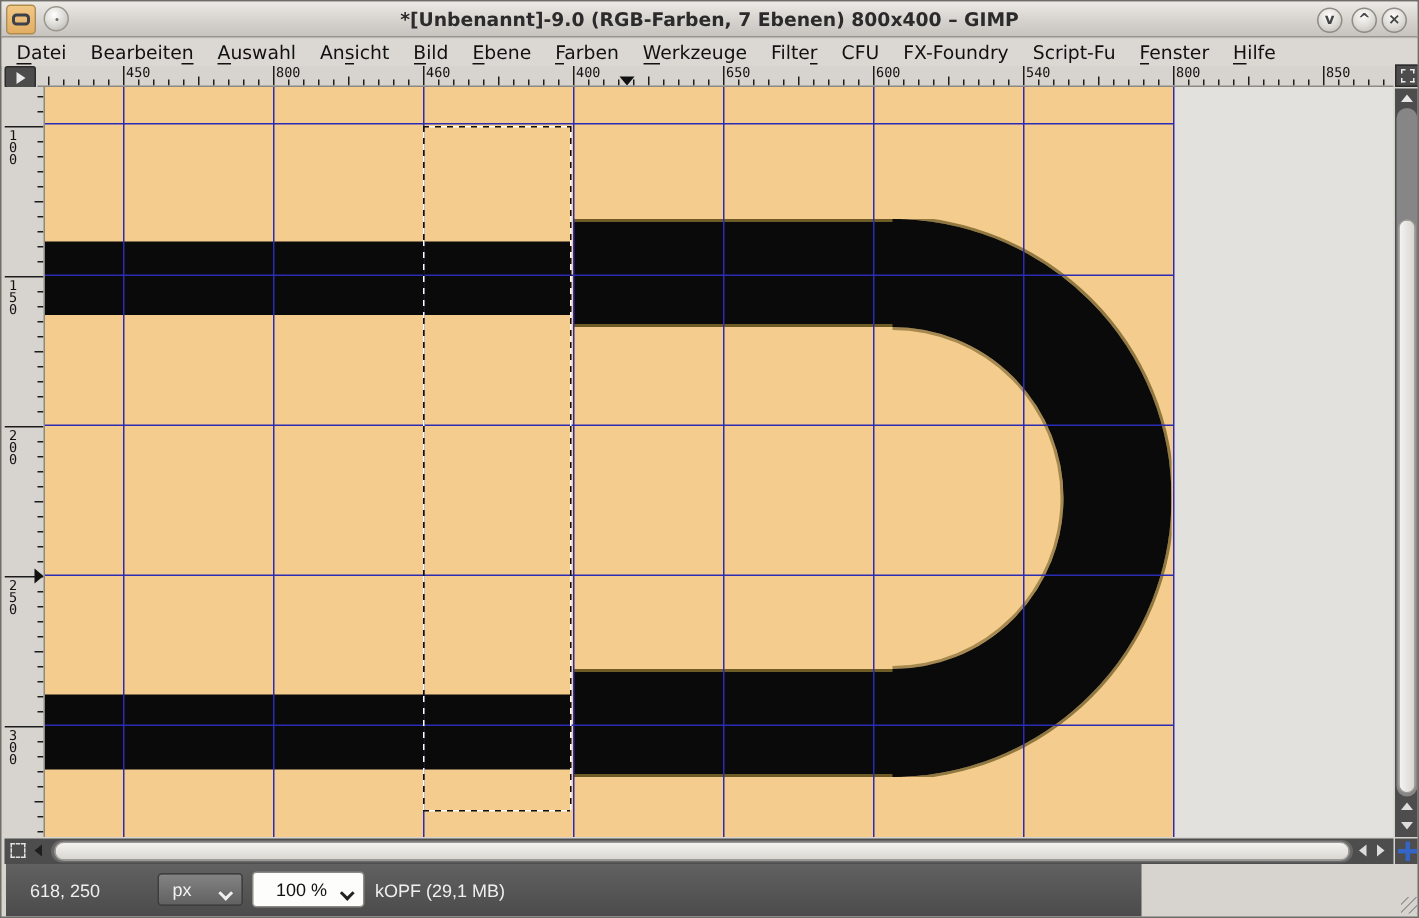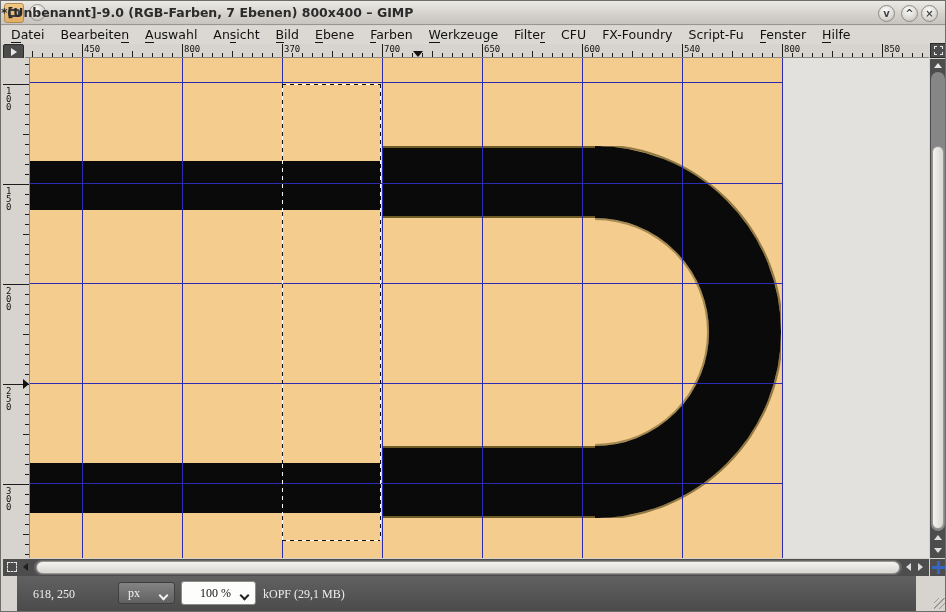--- a/index.html
+++ b/index.html
@@ -11,21 +11,21 @@
     border:1px solid #6f6d69;
     overflow:hidden;
   }
   
   .titlebar{
     position:absolute;left:0;top:0;width:100%;height:24px;
     background:linear-gradient(#eceae6,#d6d3ce 55%,#c7c4bf);
     border-bottom:1px solid #98958f;
   }
   .title-text{
-    position:absolute;left:0;right:0;top:4px;
+    position:absolute;left:0;right:0;top:4px;text-align:center;
     font-size:12.5px;font-weight:bold;color:#2b2b2b;letter-spacing:0;
   }
   .gimp-win-icon{
     position:absolute;left:3px;top:2px;width:20px;height:20px;
     background:linear-gradient(#f2c886,#e2ae62);border:1px solid #b08c4f;border-radius:3px;
   }
   .gimp-win-icon .pill{
     position:absolute;left:3px;top:5px;width:12px;height:8px;
     border:2px solid #3b404a;border-radius:3px;
   }
@@ -124,23 +124,23 @@
   .arrow.down {border-left:4px solid transparent;border-right:4px solid transparent;border-top:5px solid #ddd;}
   .quickmask{
     position:absolute;left:3px;top:2px;width:13px;height:13px;background:#4d4d4d;
   }
   .quickmask .sq{position:absolute;left:1px;top:1px;width:10px;height:10px;border:1px dashed #e3e3e3;}
   .navcross{position:absolute;left:929px;top:558px;width:16px;height:17px;background:#4d4d4d;}
   .navcross .b1{position:absolute;left:7px;top:2px;width:3px;height:13px;background:#3465c4;}
   .navcross .b2{position:absolute;left:2px;top:7px;width:13px;height:3px;background:#3465c4;}
   
   .statusbar{
-    position:absolute;left:16px;top:575px;width:899px;height:35px;
+    position:absolute;left:3px;top:575px;width:757px;height:35px;
     background:linear-gradient(#616161,#4b4b4b);
-    font-family:Liberation Serif, serif;font-size:12px;color:#efefef;
+    font-family:Liberation Sans, sans-serif;font-size:12px;color:#efefef;
   }
   .pos-label{position:absolute;left:16px;top:11px;}
   .unit-combo{
     position:absolute;left:101px;top:6px;width:57px;height:22px;border-radius:3px;
     background:linear-gradient(#838383,#616161);border:1px solid #3e3e3e;
     color:#f2f2f2;font-size:12px;
   }
   .unit-combo .val{position:absolute;left:9px;top:3px;}
   .zoom-combo{
     position:absolute;left:164px;top:5px;width:75px;height:24px;border-radius:3px;
@@ -278,22 +278,22 @@
       <div class="tick-h" style="left: 827px; height: 4px;"></div>
       <div class="tick-h" style="left: 837px; height: 4px;"></div>
       <div class="tick-h" style="left: 847px; height: 4px;"></div>
       <div class="tick-h" style="left: 857px; height: 13px;"></div>
       <div class="tick-h" style="left: 867px; height: 4px;"></div>
       <div class="tick-h" style="left: 877px; height: 4px;"></div>
       <div class="tick-h" style="left: 887px; height: 4px;"></div>
       <div class="tick-h" style="left: 897px; height: 4px;"></div>
       <div class="rlabel-h" style="left: 59px;">450</div>
       <div class="rlabel-h" style="left: 159px;">800</div>
-      <div class="rlabel-h" style="left: 259px;">370</div>
-      <div class="rlabel-h" style="left: 359px;">700</div>
+      <div class="rlabel-h" style="left: 259px;">460</div>
+      <div class="rlabel-h" style="left: 359px;">400</div>
       <div class="rlabel-h" style="left: 459px;">650</div>
       <div class="rlabel-h" style="left: 559px;">600</div>
       <div class="rlabel-h" style="left: 659px;">540</div>
       <div class="rlabel-h" style="left: 759px;">800</div>
       <div class="rlabel-h" style="left: 859px;">850</div>
       <div class="h-marker" style="left: 388px;"></div>
     </div>
   <div class="v-ruler" id="vruler">
       <div class="tick-v" style="top: 6px; width: 4px;"></div>
       <div class="tick-v" style="top: 16px; width: 4px;"></div>

